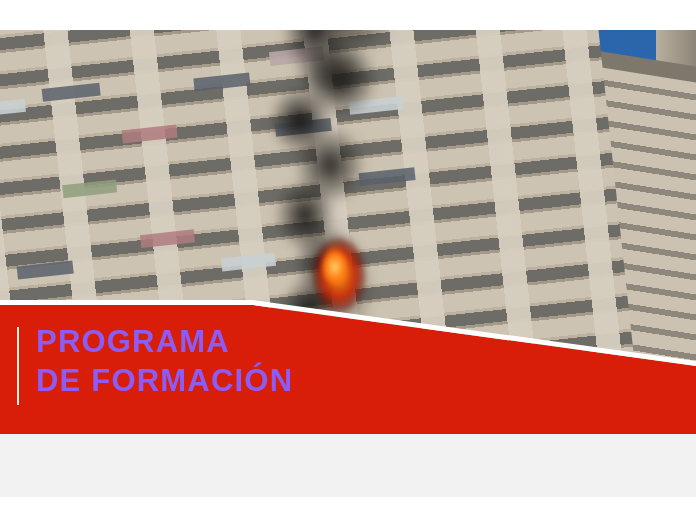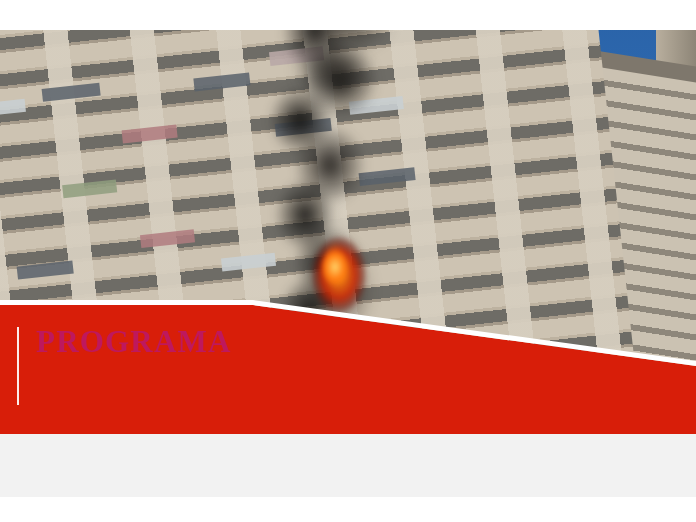--- a/index.html
+++ b/index.html
@@ -203,22 +203,22 @@
     height: 78px;
     background: #ffffff;
     opacity: 0.92;
     z-index: 8;
   }
   .headline {
     position: absolute;
     left: 36px;
     top: 322px;
     z-index: 8;
-    color: #be185d;
-    font-family: Liberation Serif, serif;
+    color: #8b5cf6;
+    font-family: Liberation Sans, sans-serif;
     font-size: 31px;
     font-weight: 700;
     letter-spacing: 1.2px;
     line-height: 1.27;
     text-transform: uppercase;
   }
   .headline .l2 { display: block; }
 
   
   .logo-strip {
@@ -413,20 +413,21 @@
   </div>
 
   <div class="top-band"></div>
 
   <div class="banner"></div>
   <div class="banner-hairline"></div>
   <div class="rule"></div>
 
   <div class="headline">
     <span>PROGRAMA</span>
+    <span class="l2">DE FORMACIÓN</span>
   </div>
 
   <div class="logo-strip"></div>
   <div class="bottom-white"></div>
 
   <div class="logo logo-lps">
     <div class="lps-mark">
       <div class="lps-star"></div>
       <div class="lps-circle">
         <span>LPS</span>

